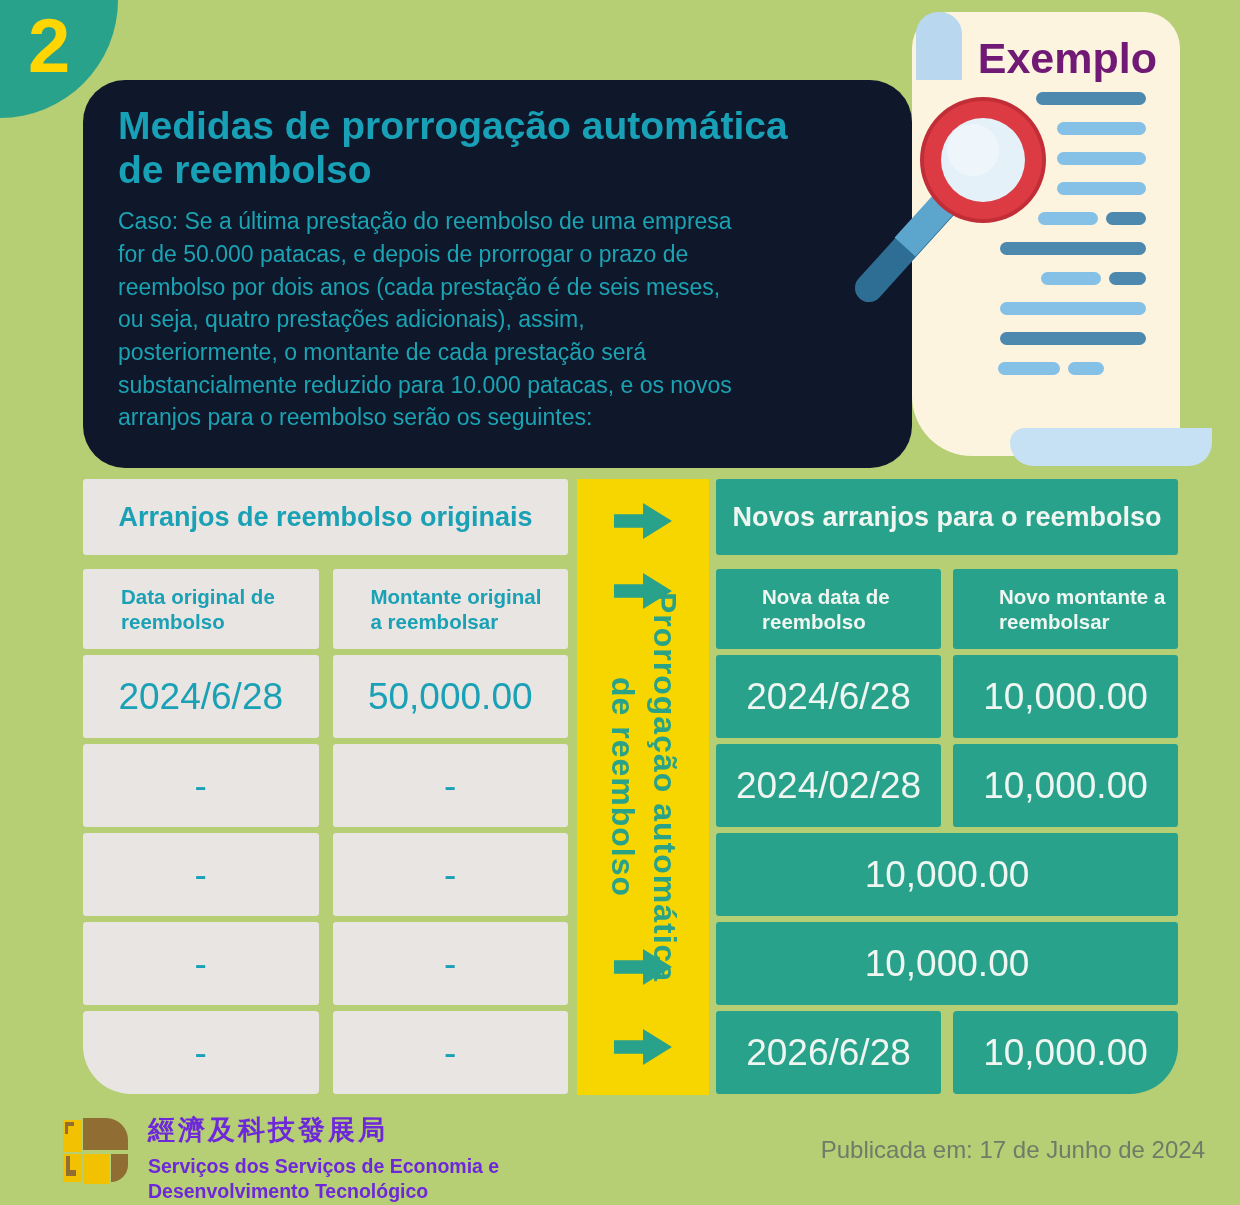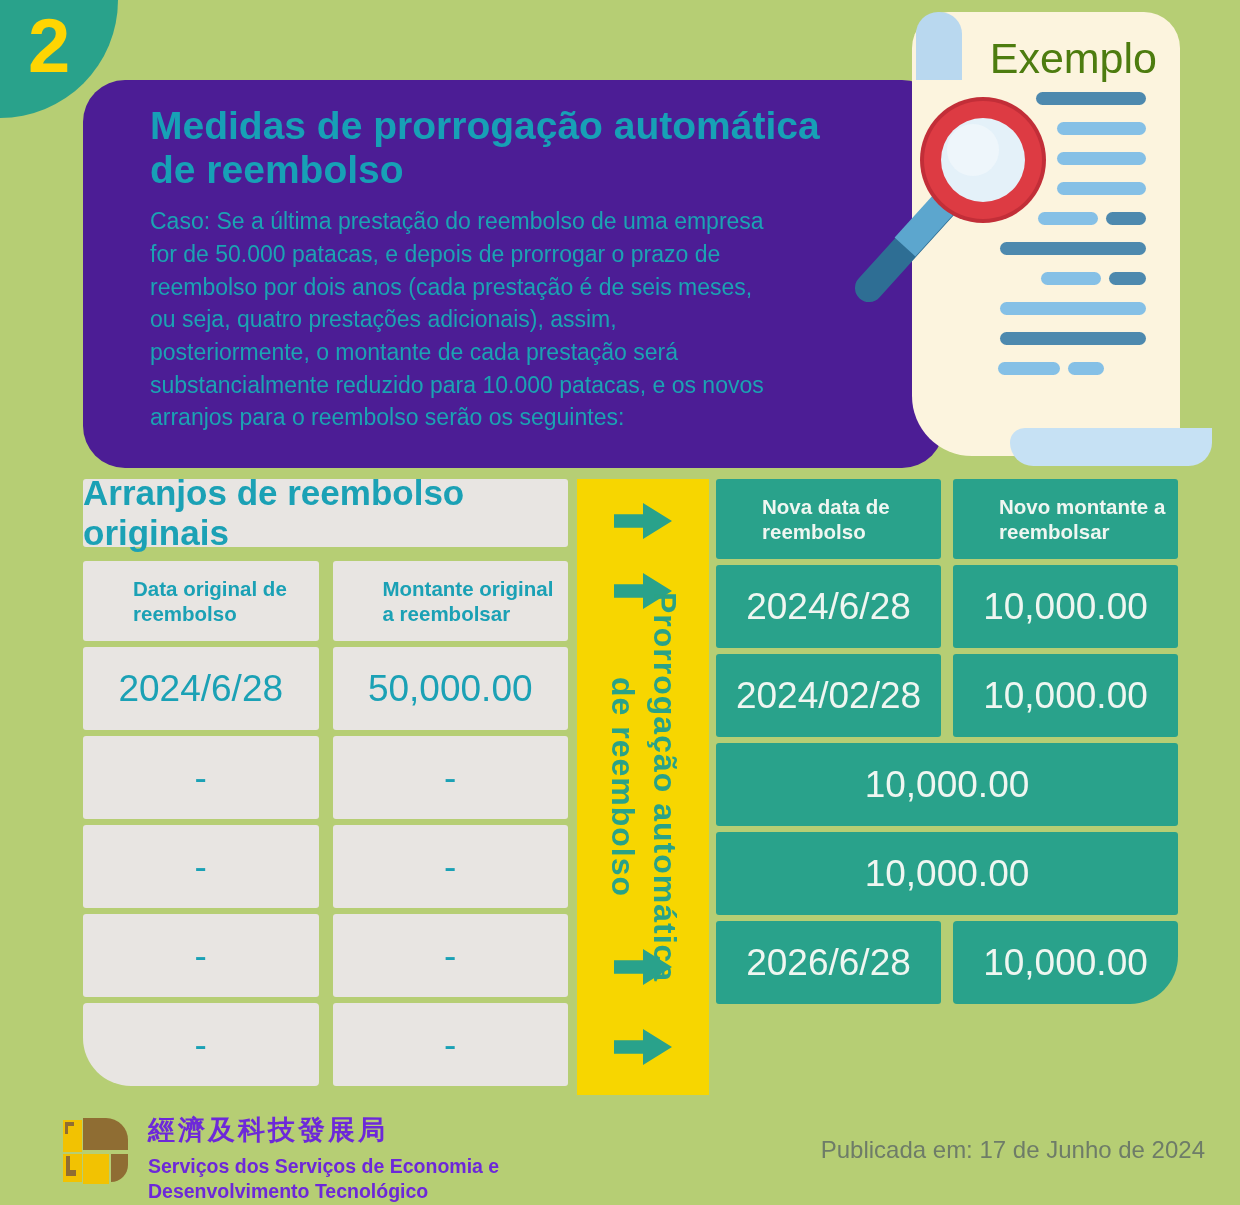--- a/index.html
+++ b/index.html
@@ -5,52 +5,52 @@
   html,body{margin:0;padding:0;}
   .canvas{position:relative;width:1240px;height:1205px;background:#b6ce74;overflow:hidden;
           font-family:"Liberation Sans","DejaVu Sans",sans-serif;}
 
   
   .badge{position:absolute;left:0;top:0;width:118px;height:118px;background:#29a28b;
          border-bottom-right-radius:100%;z-index:4;}
   .badge span{position:absolute;left:28px;top:2px;font-size:76px;font-weight:bold;color:#ffd502;}
 
   
-  .case-box{position:absolute;left:83px;top:80px;width:829px;height:388px;background:#4c1d95;
-            border-radius:42px;z-index:1;padding-left:32px;}
+  .case-box{position:absolute;left:83px;top:80px;width:829px;height:388px;background:#0f172a;
+            border-radius:42px;z-index:1;}
   .case-title{margin:24px 0 0 35px;font-size:39px;line-height:1.12;font-weight:bold;
               color:#17a0b6;white-space:pre-line;}
   .case-body{margin:14px 0 0 35px;font-size:23px;line-height:1.42;color:#1ba3b3;white-space:pre-line;}
 
   
   .doc{position:absolute;left:912px;top:12px;width:268px;height:444px;background:#fcf4de;
        border-radius:36px 36px 0 60px;z-index:2;}
   .doc-tab{position:absolute;left:4px;top:0;width:46px;height:68px;background:#b9d8ef;
            border-radius:22px 22px 0 0;}
-  .doc-title{position:absolute;right:23px;top:22px;font-size:43px;font-weight:normal;color:#4d7c0f;}
+  .doc-title{position:absolute;right:23px;top:22px;font-size:43px;font-weight:bold;color:#701a75;}
   .doc-lines{position:absolute;left:86px;top:80px;width:148px;}
   .dl{display:flex;gap:8px;justify-content:flex-end;margin-bottom:17px;}
   .dl.left{justify-content:flex-start;}
   .seg{height:13px;border-radius:7px;}
   .seg.dark{background:#4d89ae;}
   .seg.light{background:#85c0e6;}
   .doc-curl{position:absolute;left:98px;top:416px;width:202px;height:38px;background:#c6e1f4;
             border-radius:24px 0 38px 38px;}
   .magnifier{position:absolute;left:845px;top:92px;z-index:3;}
 
   
   .tbl{position:absolute;top:479px;}
   .left-tbl{left:83px;width:485px;}
   .right-tbl{left:716px;width:462px;}
-  .tbl-header{height:68px;margin-bottom:14px;border-radius:3px;display:flex;align-items:center;
-              justify-content:center;font-weight:bold;font-size:35px;}
+  .tbl-header{height:76px;margin-bottom:14px;border-radius:3px;display:flex;align-items:center;
+              justify-content:center;font-weight:bold;font-size:27px;}
   .tbl-row{display:flex;gap:14px;margin-bottom:6px;}
   .right-tbl .tbl-row{gap:12px;}
   .cell{flex:1;border-radius:3px;display:flex;align-items:center;}
-  .colhead{height:80px;font-size:20.5px;font-weight:bold;padding-left:50px;white-space:pre-line;
+  .colhead{height:80px;font-size:20.5px;font-weight:bold;padding-left:38px;white-space:pre-line;
            line-height:1.22;box-sizing:border-box;}
   .right-tbl .colhead{padding-left:46px;}
   .val{height:83px;font-size:37px;justify-content:center;}
   .gray{background:#e8e5e2;color:#1ba1b5;}
   .teal{background:#29a28b;color:#eff6f1;}
   .left-tbl .tbl-row:last-child .cell:first-child{border-radius:4px 4px 4px 48px;}
   .right-tbl .tbl-row:last-child .cell:last-child{border-radius:4px 4px 48px 4px;}
 
   
   .band{position:absolute;left:577px;top:479px;width:132px;height:616px;background:#f7d600;}
@@ -186,20 +186,21 @@
     <div class="arr arr2"></div>
     <div class="band-text-wrap">
       <div class="band-text">Prorrogação automática
 de reembolso</div>
     </div>
     <div class="arr arr3"></div>
     <div class="arr arr4"></div>
   </div>
 
   <div class="tbl right-tbl">
+    <div class="tbl-header teal">Novos arranjos para o reembolso</div>
     <div class="tbl-row">
       <div class="cell teal colhead">Nova data de
 reembolso</div>
       <div class="cell teal colhead">Novo montante a
 reembolsar</div>
     </div>
     <div class="tbl-row">
       <div class="cell teal val">2024/6/28</div>
       <div class="cell teal val">10,000.00</div>
     </div>

